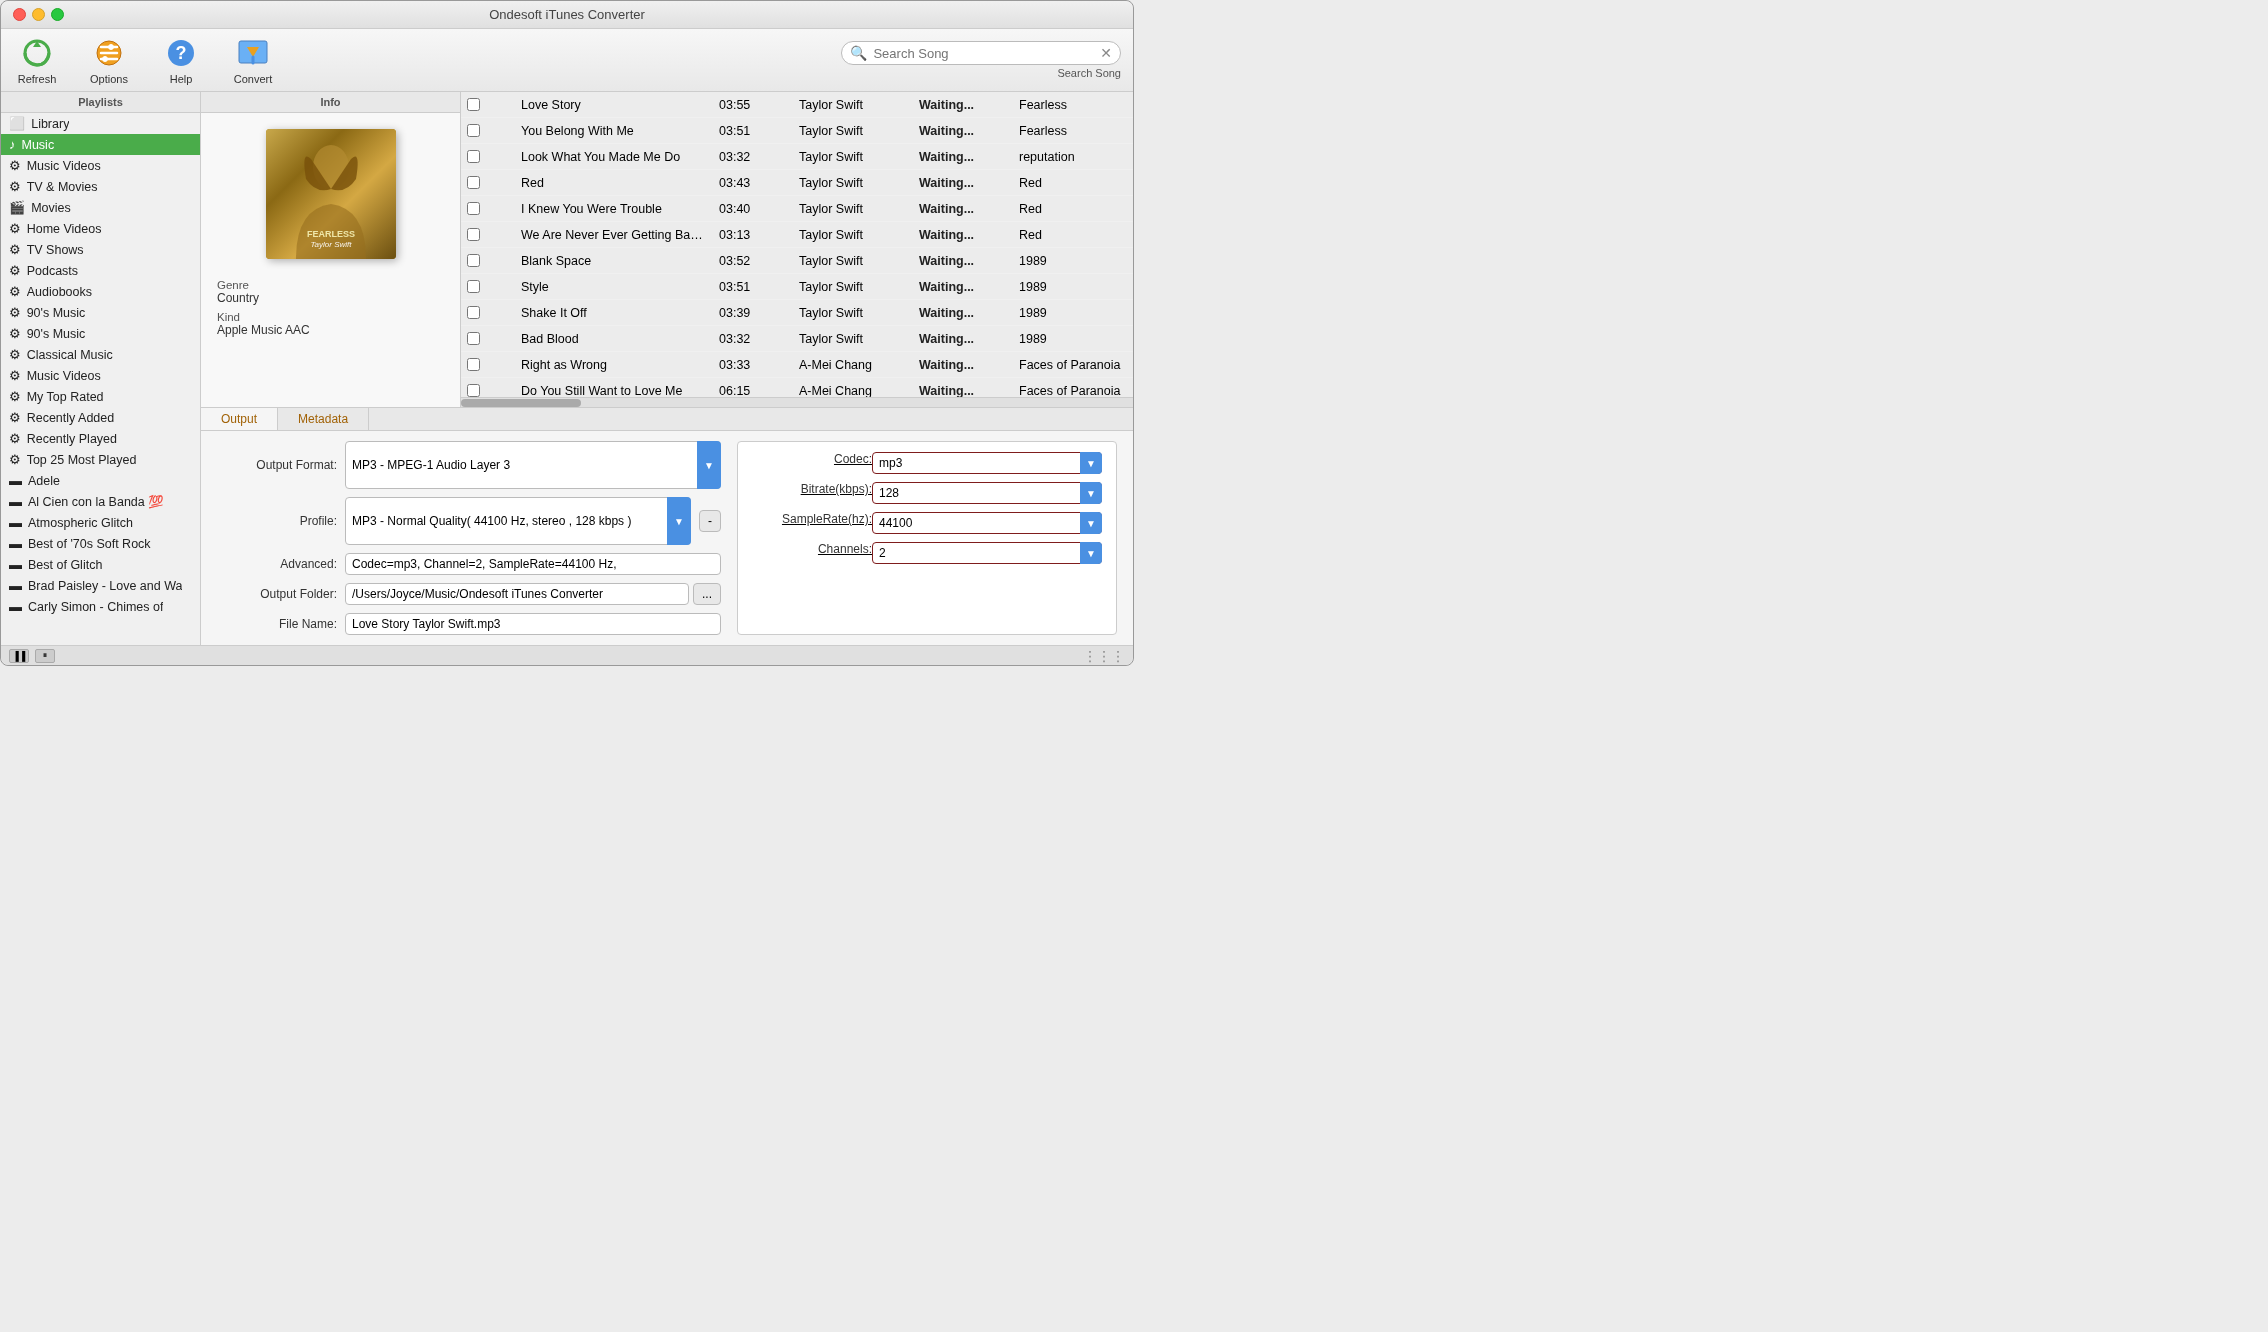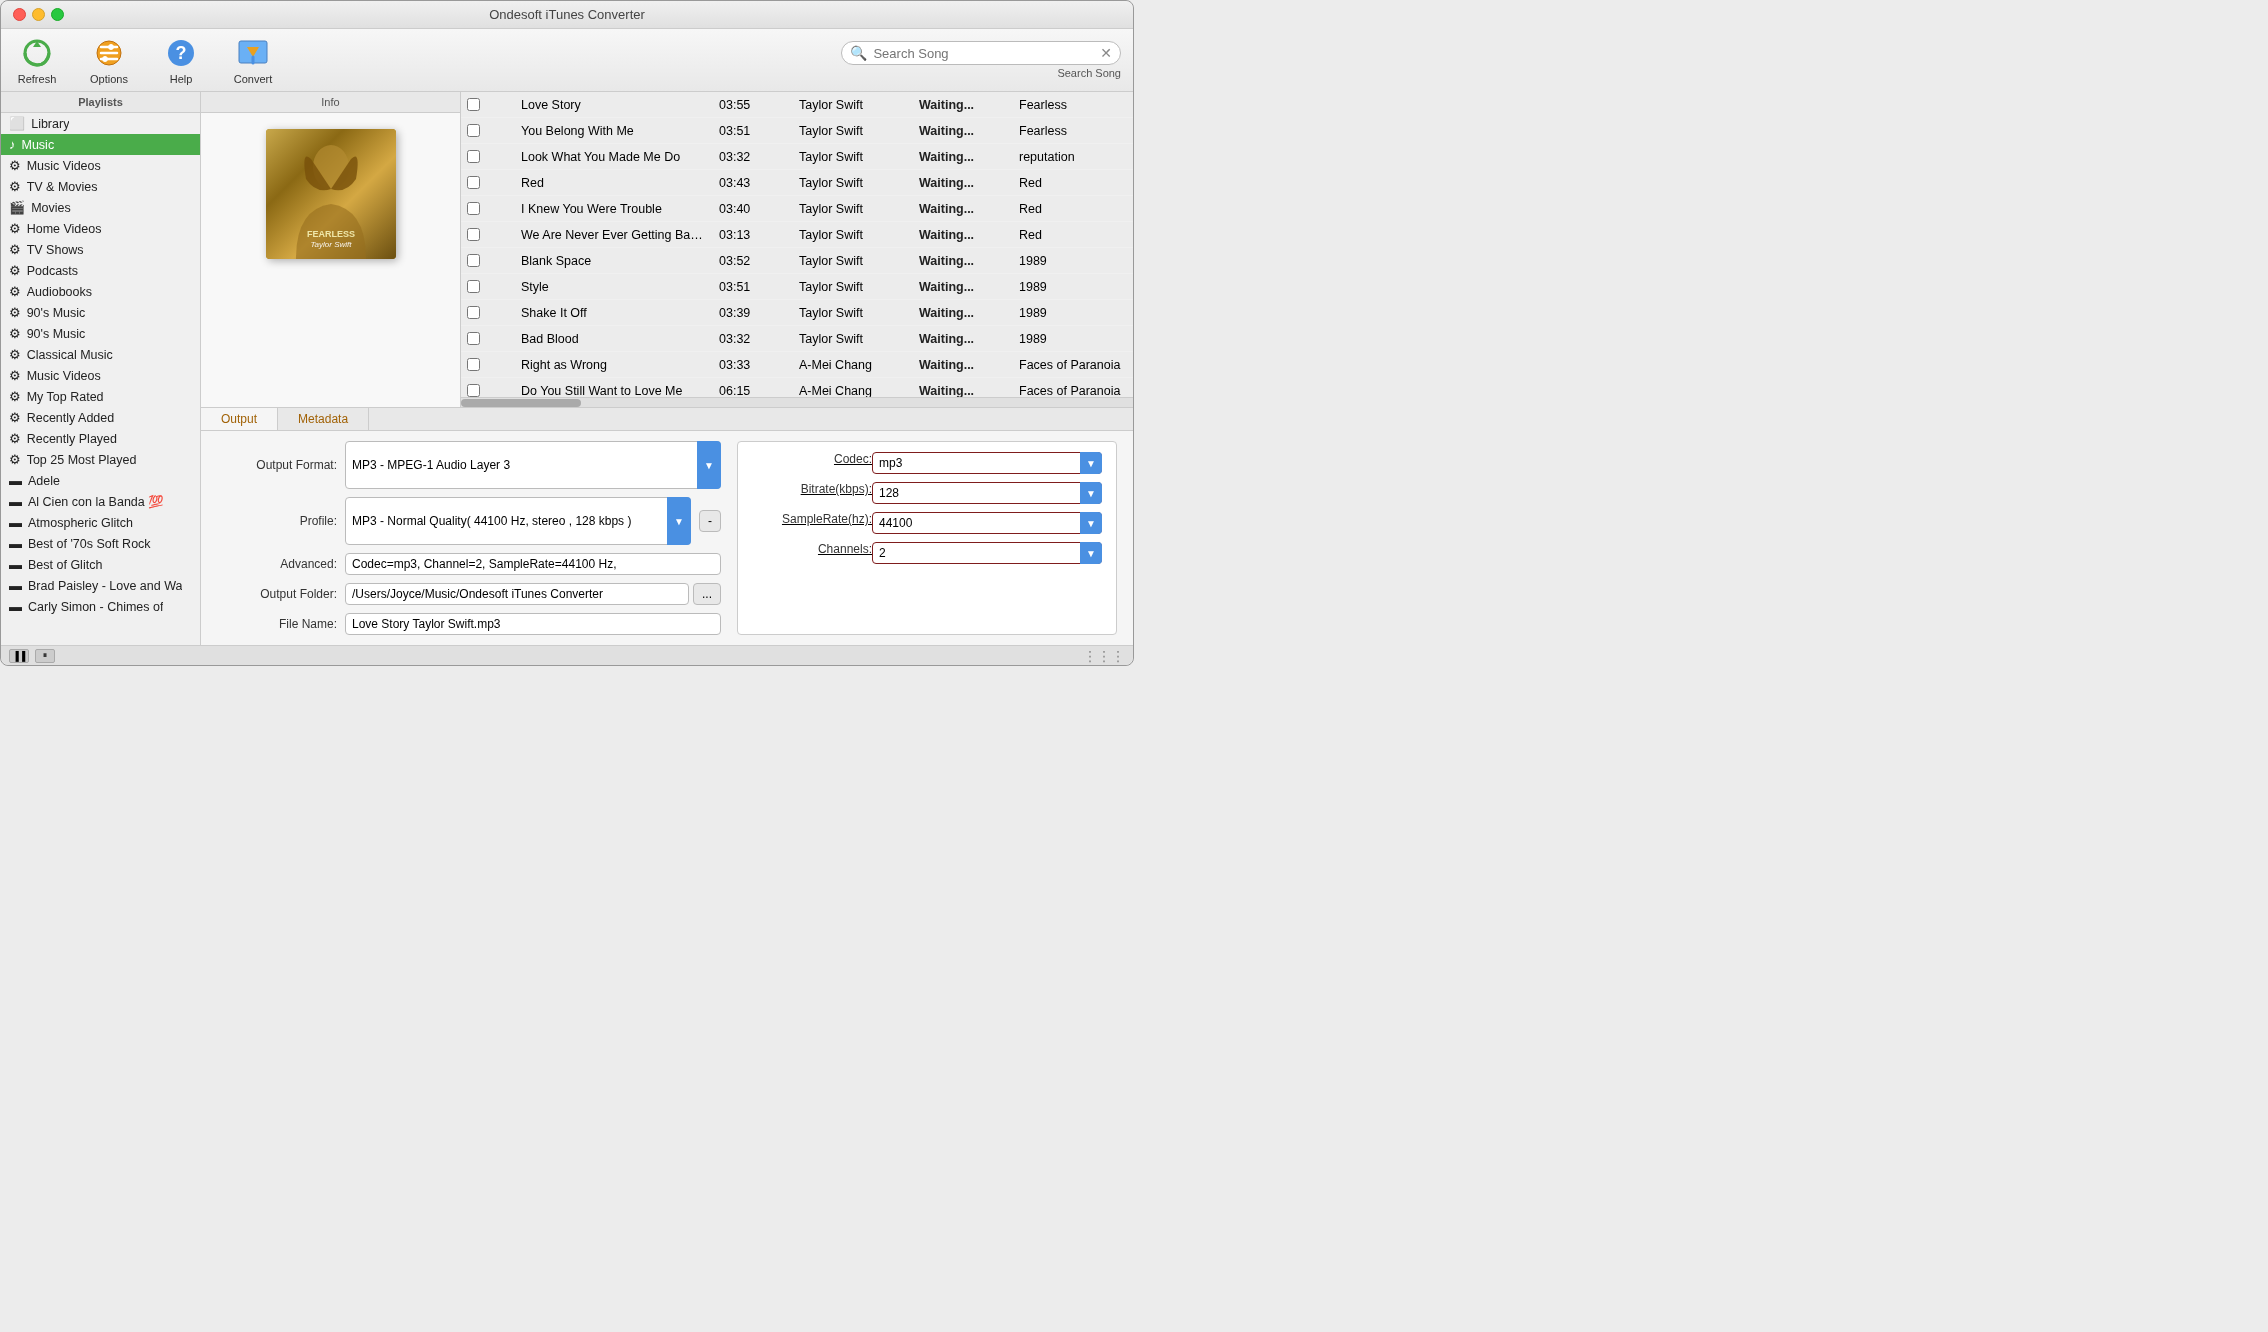--- a/index.html
+++ b/index.html
@@ -167,21 +167,21 @@
       background: #f8f8f8;
       border-right: 1px solid #ccc;
       display: flex;
       flex-direction: column;
       overflow: hidden;
       padding-bottom: 8px;
     }
     .info-panel-header {
       padding: 4px 8px;
       font-size: 11px;
-      font-weight: 400;
+      font-weight: 700;
       color: #555;
       background: #e8e8e8;
       border-bottom: 1px solid #ccc;
       text-align: center;
     }
     .album-art {
       width: 130px;
       height: 130px;
       margin: 16px auto 12px;
       background: linear-gradient(135deg, #c8a84b 0%, #8b6914 30%, #d4a843 60%, #6b4f10 100%);
@@ -664,20 +664,30 @@
               <path d="M30 130 Q30 80 65 75 Q100 80 100 130 Z" fill="rgba(150,110,30,0.6)"></path>
 
               <path d="M45 30 Q35 20 40 50 Q50 65 65 60" fill="rgba(120,80,10,0.8)" stroke="none"></path>
               <path d="M85 30 Q95 20 90 50 Q80 65 65 60" fill="rgba(120,80,10,0.8)" stroke="none"></path>
 
               <text x="65" y="118" text-anchor="middle" fill="rgba(255,255,255,0.9)" font-size="8" font-style="italic">Taylor Swift</text>
               <text x="65" y="108" text-anchor="middle" fill="rgba(255,255,200,0.8)" font-size="9" font-weight="bold">FEARLESS</text>
             </svg>
           </div>
         </div>
+        <div class="info-fields">
+          <div class="info-field">
+            <div class="info-field-label">Genre</div>
+            <div class="info-field-value">Country</div>
+          </div>
+          <div class="info-field">
+            <div class="info-field-label">Kind</div>
+            <div class="info-field-value">Apple Music AAC</div>
+          </div>
+        </div>
       </div>
 
       <div class="tracks-table-area">
         <div class="tracks-list" id="tracks-list">
         <div class="track-row">
               <div class="track-checkbox">
                 <input type="checkbox" style="">
               </div>
               <div class="track-cell"></div>
               <div class="track-cell">Love Story</div>

